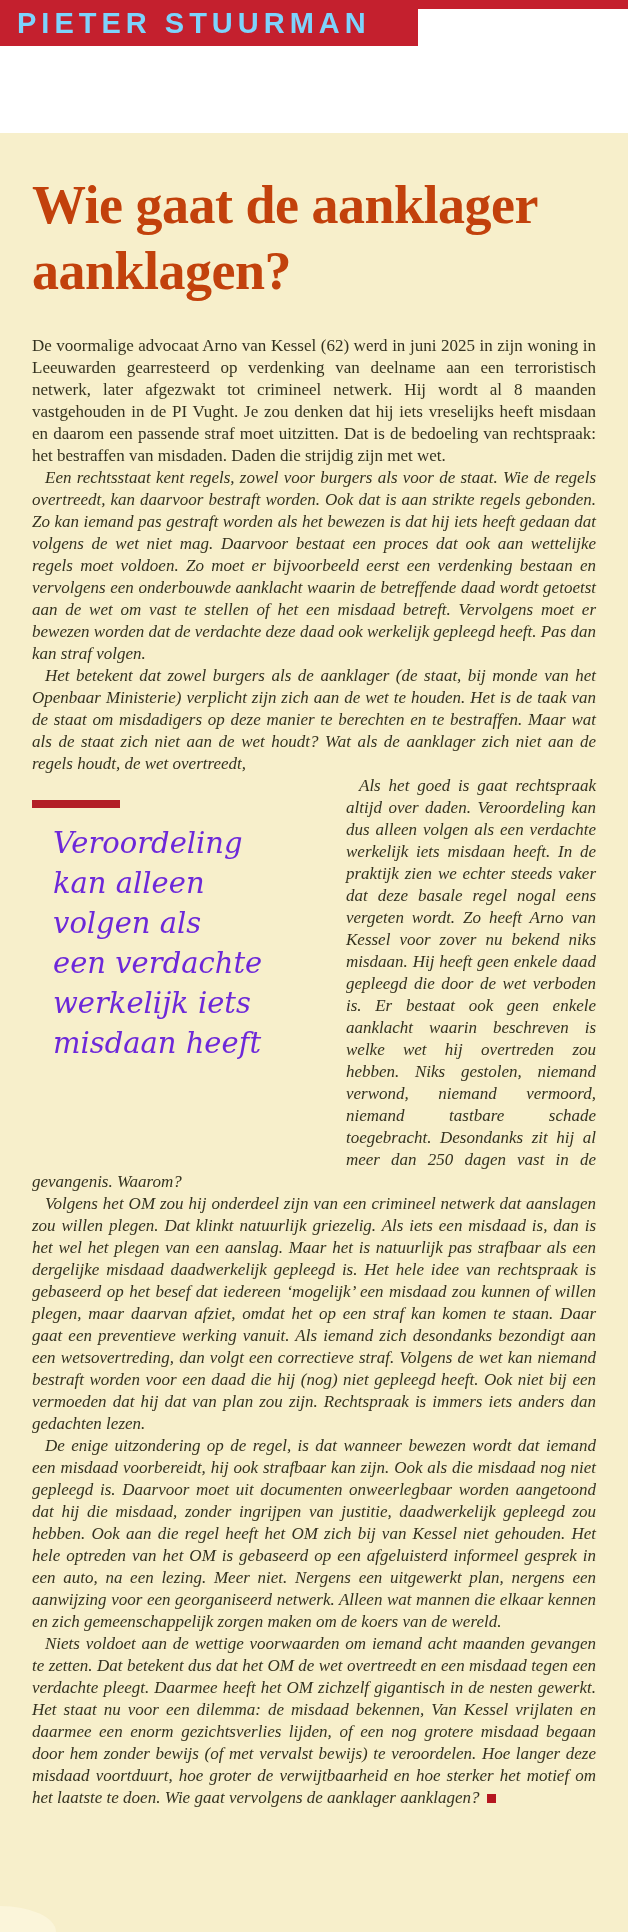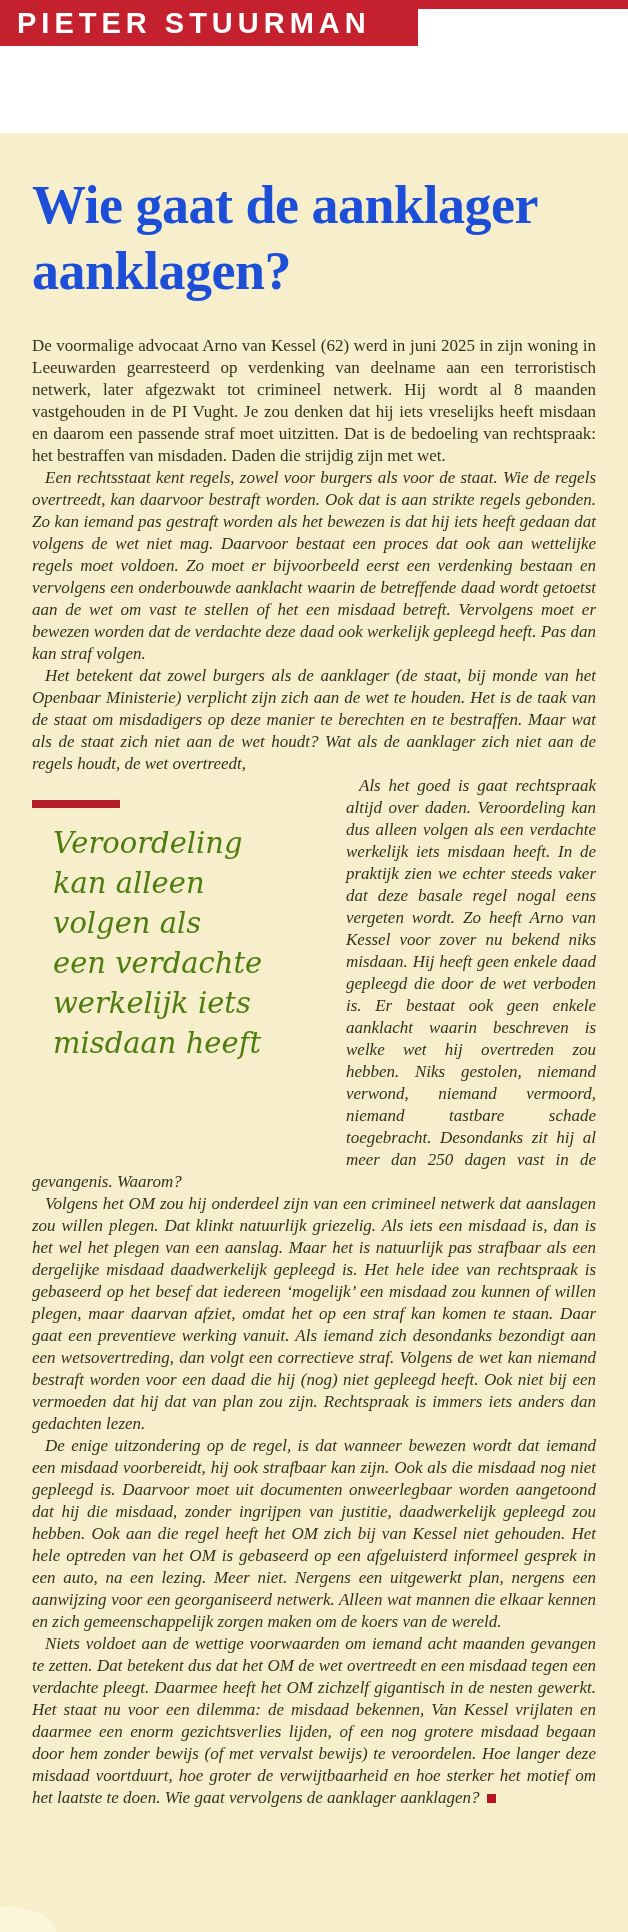--- a/index.html
+++ b/index.html
@@ -19,21 +19,21 @@
     position: absolute; top: 0; left: 0;
     width: 418px; height: 46px;
     background: #c4202e; z-index: 2;
     display: flex; align-items: center;
   }
   .author {
     font-family: "Liberation Sans", sans-serif;
     font-weight: 700;
     font-size: 29px;
     letter-spacing: 5px;
-    color: #ffffff;
+    color: #7dd3fc;
     padding-left: 17px;
     padding-top: 1px;
     line-height: 1;
     white-space: nowrap;
   }
   
   .panel {
     position: absolute; top: 133px; left: 0;
     width: 628px; height: 1799px;
     background: #f7efcb;
@@ -41,21 +41,21 @@
     padding: 34px 32px 0 32px;
     overflow: hidden;
   }
   .headline {
     margin: 6px 0 30px 0;
     font-family: "Liberation Serif", serif;
     font-weight: 700;
     font-size: 54px;
     line-height: 1.22;
     letter-spacing: -0.5px;
-    color: #1d4ed8;
+    color: #c2410c;
     white-space: pre-line;
   }
   .body-copy {
     font-family: "Liberation Serif", serif;
     font-size: 17px;
     line-height: 22px;
     color: #34321f;
     text-align: justify;
     hyphens: auto;
     margin-top: 18px;
@@ -75,21 +75,21 @@
   .quote-bar {
     width: 88px; height: 8px;
     background: #b31f27;
   }
   .quote-text {
     margin: 15px 0 0 21px;
     font-family: "DejaVu Serif", serif;
     font-style: italic;
     font-size: 29px;
     line-height: 40px;
-    color: #4d7c0f;
+    color: #6d28d9;
     white-space: pre-line;
     text-align: left;
   }
   
   .endmark {
     display: inline-block;
     width: 9px; height: 9px;
     background: #b5161f;
     margin-left: 7px;
   }

